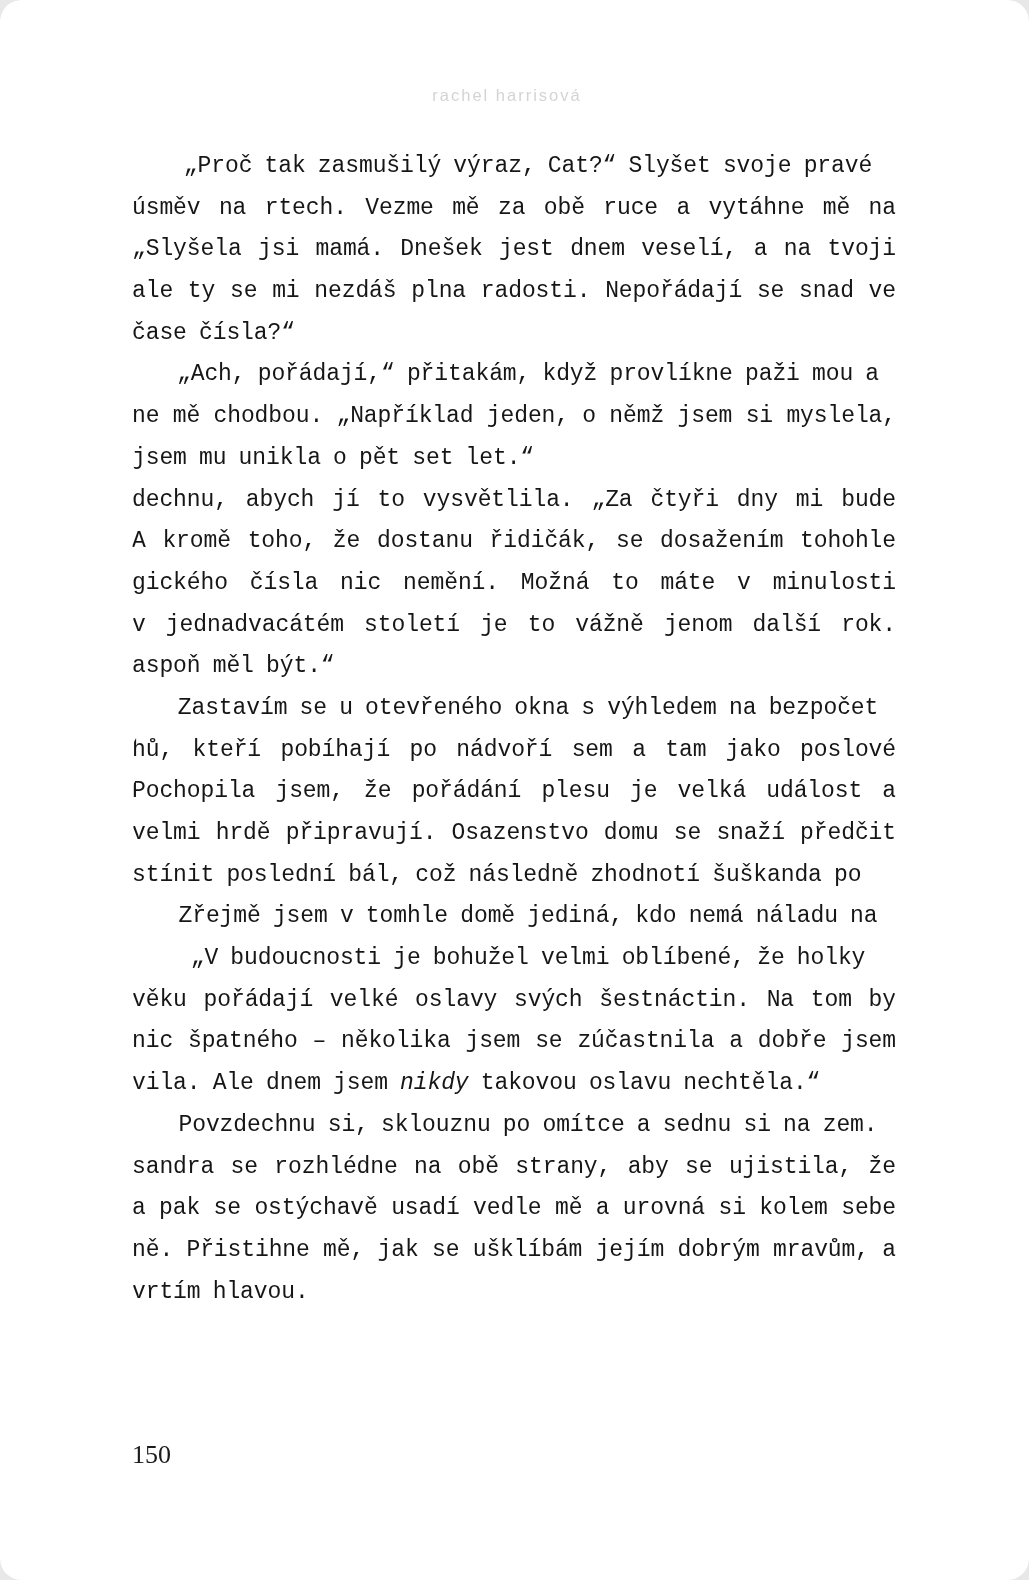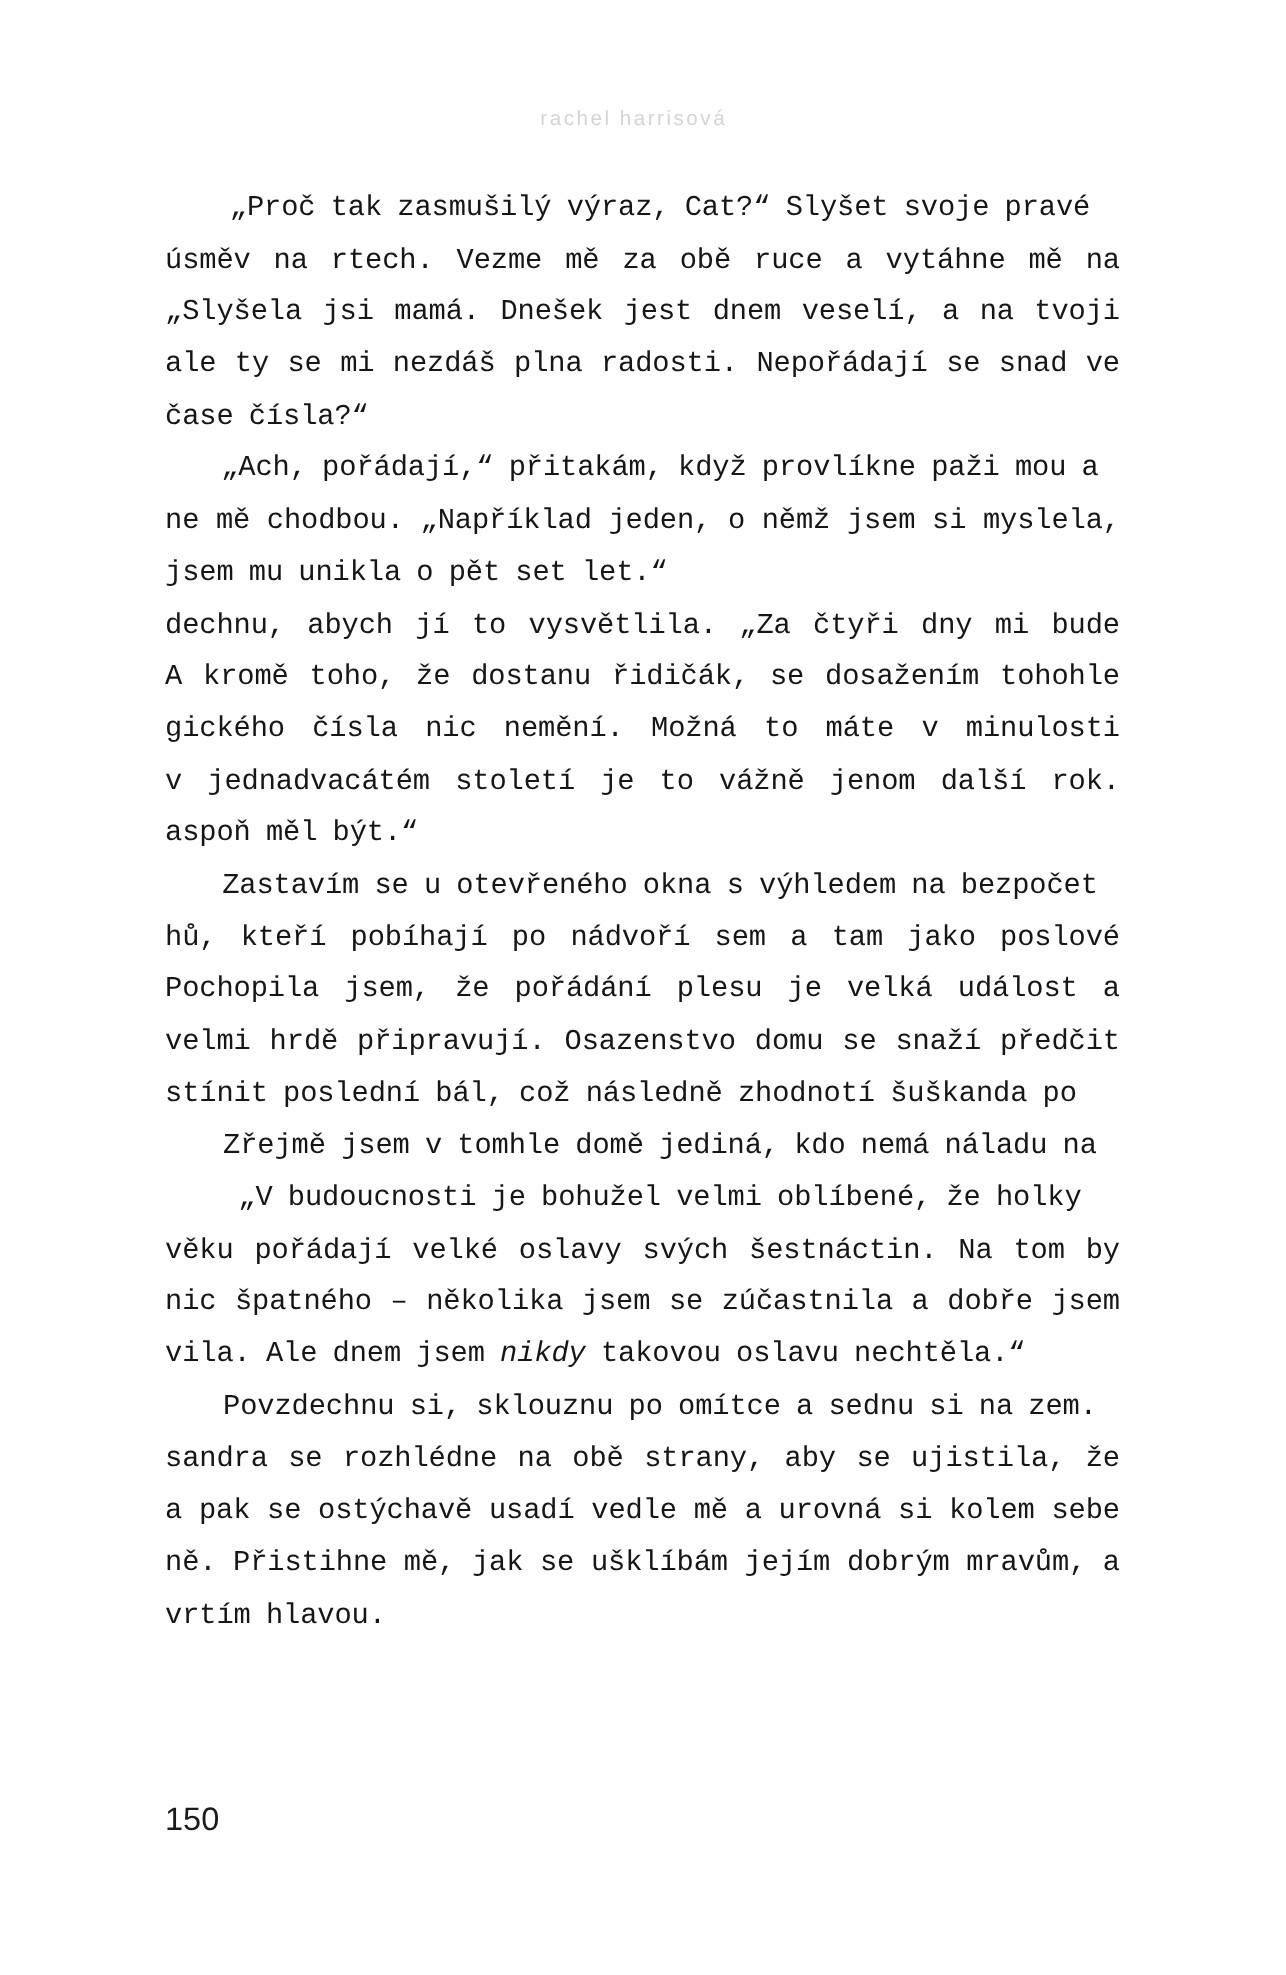--- a/index.html
+++ b/index.html
@@ -1,20 +1,20 @@
 <!DOCTYPE html>
 <html lang="cs" style="--bg: #ffffff; --body-text: #161616; --header-text: #d4d4d4;"><head>
 <meta charset="utf-8">
 <style>
   :root {
     --bg: #ffffff;
     --body-text: #161616;
     --header-text: #d4d4d4;
   }
-  * { margin: 0; padding: 0; box-sizing: border-box; }
+  * { margin: 0; padding: 0; box-sizing: border-box; border-radius: 21px; }
   html, body { background: #e8e8e8; }
   .page {
     position: relative;
     width: 1029px;
     height: 1580px;
     margin: 0 auto;
     background: var(--bg);
     overflow: hidden;
   }
   .running-header {
@@ -56,21 +56,21 @@
     display: inline-block;
     width: 100%;
     height: 0;
   }
   .line.indent { padding-left: 28px; text-align: center; }
   .line i { font-style: italic; text-align: center; }
   .page-number {
     position: absolute;
     top: 1440px;
     left: 132px;
-    font-family: Liberation Sans, sans-serif;
+    font-family: Liberation Serif, serif;
     font-size: 26px;
     color: #1b1b1b;
   }
 </style>
 </head>
 <body>
 
 <div class="page">
   <div class="running-header">rachel harrisová</div>
 

